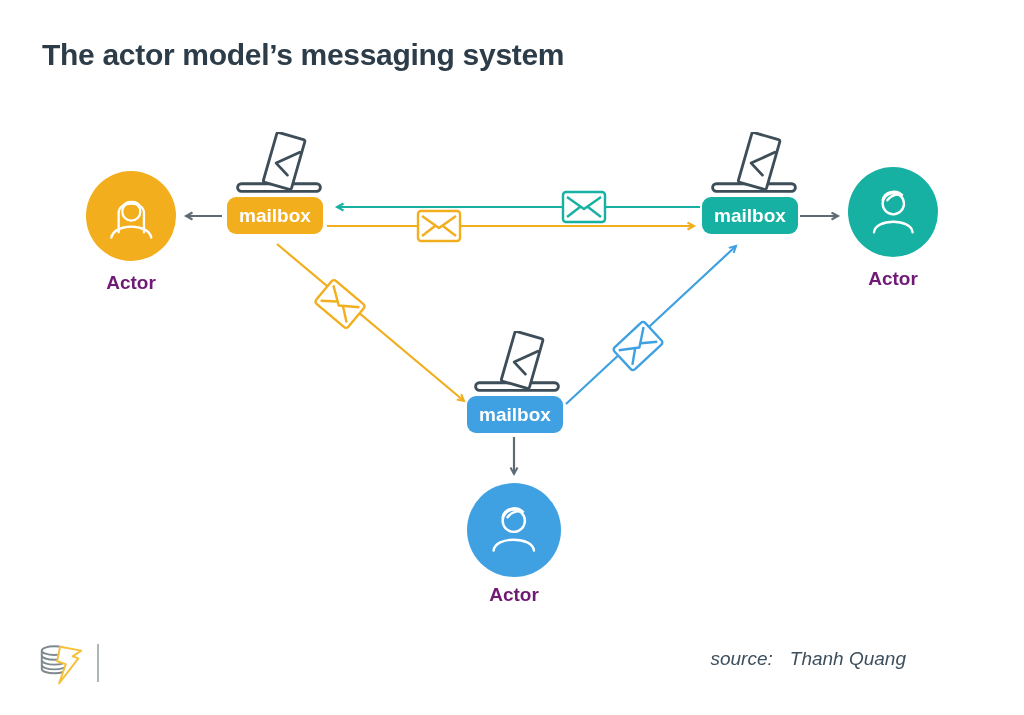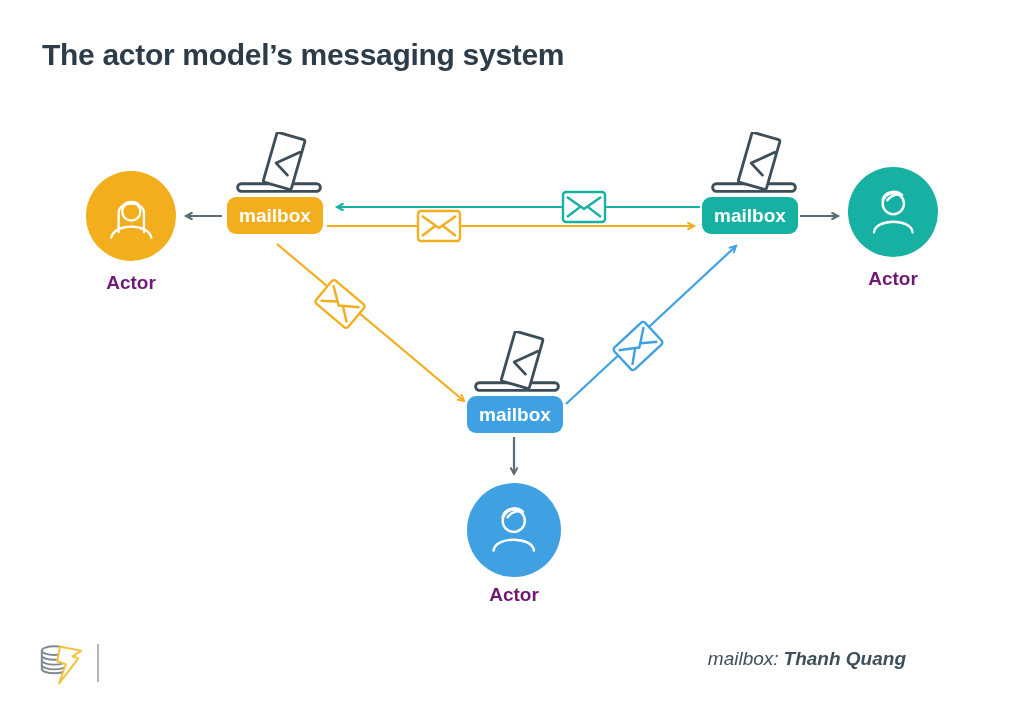--- a/index.html
+++ b/index.html
@@ -43,21 +43,21 @@
   .badge-center{left:467px;top:396px;background:#3fa0e2;}
   .mb-icon{position:absolute;width:92px;height:64px;}
   .mb-icon svg{width:100%;height:100%;}
   .mb-icon-left{left:233px;top:132px;}
   .mb-icon-right{left:708px;top:132px;}
   .mb-icon-center{left:471px;top:331px;}
   .logo{position:absolute;left:36px;top:641px;width:52px;height:46px;}
   .logo-divider{position:absolute;left:97px;top:644px;width:2px;height:38px;background:#aeb6ba;}
   .site{position:absolute;left:114px;top:651px;font-size:18px;color:#8e989d;letter-spacing:0.4px;}
   .source{position:absolute;right:42px;top:648px;font-size:19px;font-style:italic;color:#3d4f5c;}
-  .source .src-name{font-weight:700;margin-left:5px;}
+  .source .src-name{font-weight:400;margin-left:17px;}
 </style>
 </head>
 <body>
 
 <div class="stage">
 
   <div class="title">The actor model’s messaging system</div>
 
   <svg class="connectors" viewBox="0 0 1024 715" xmlns="http://www.w3.org/2000/svg">
     <defs>
@@ -162,15 +162,15 @@
         <path d="M6,10 L6,29 M32,10 L32,29"></path>
         <path d="M6,15 A13,4.5 0 0 0 32,15"></path>
         <path d="M6,20 A13,4.5 0 0 0 32,20"></path>
         <path d="M6,25 A13,4.5 0 0 0 32,25"></path>
         <path d="M6,29 A13,4.5 0 0 0 32,29"></path>
       </g>
       <path d="M25,6 L47,10 L38,16 L44,18 L24,44 L31,24 L22,21 Z" fill="#ffffff" stroke="#f6c13a" stroke-width="2" stroke-linejoin="round"></path>
     </svg>
   </div>
   <div class="logo-divider"></div>
-  <div class="source"><span>mailbox:</span><span class="src-name">Thanh Quang</span></div>
+  <div class="source"><span>source:</span><span class="src-name">Thanh Quang</span></div>
 
 </div>
 
 </body></html>

